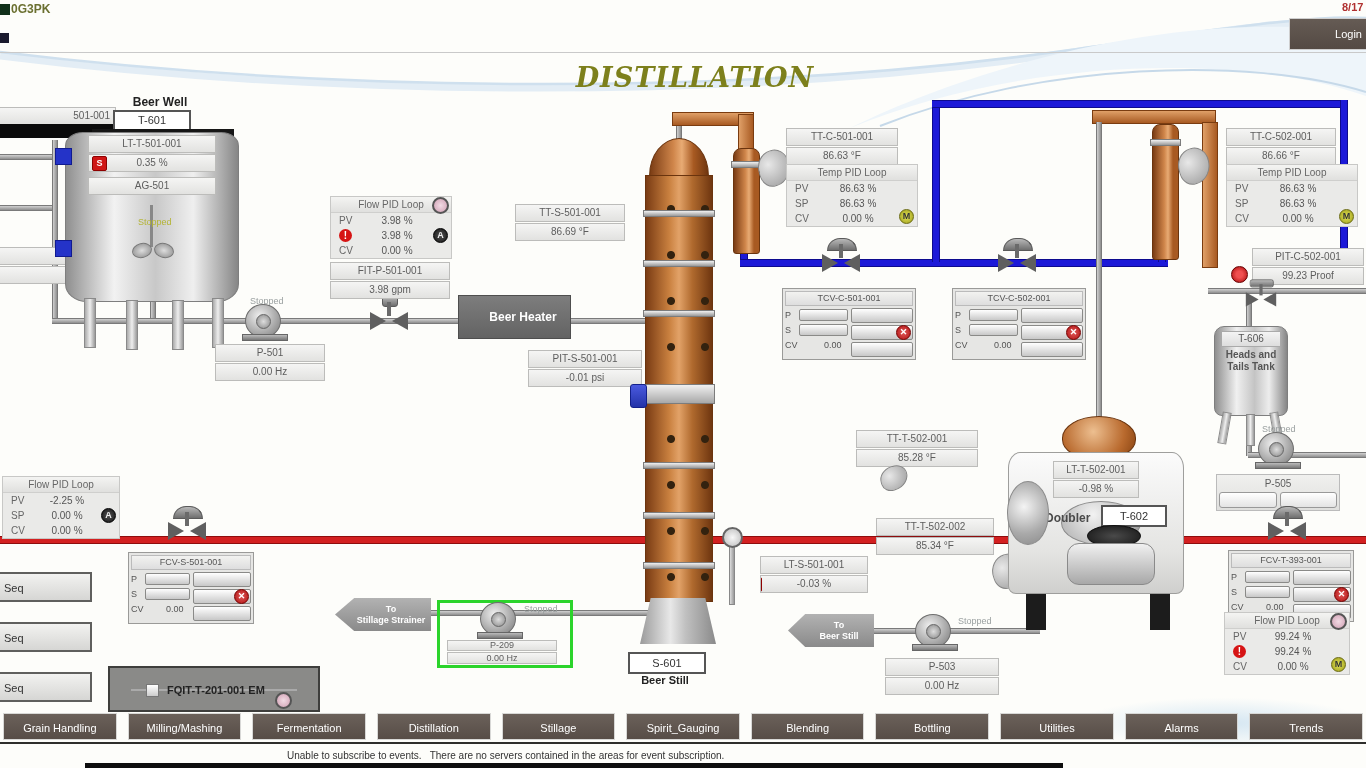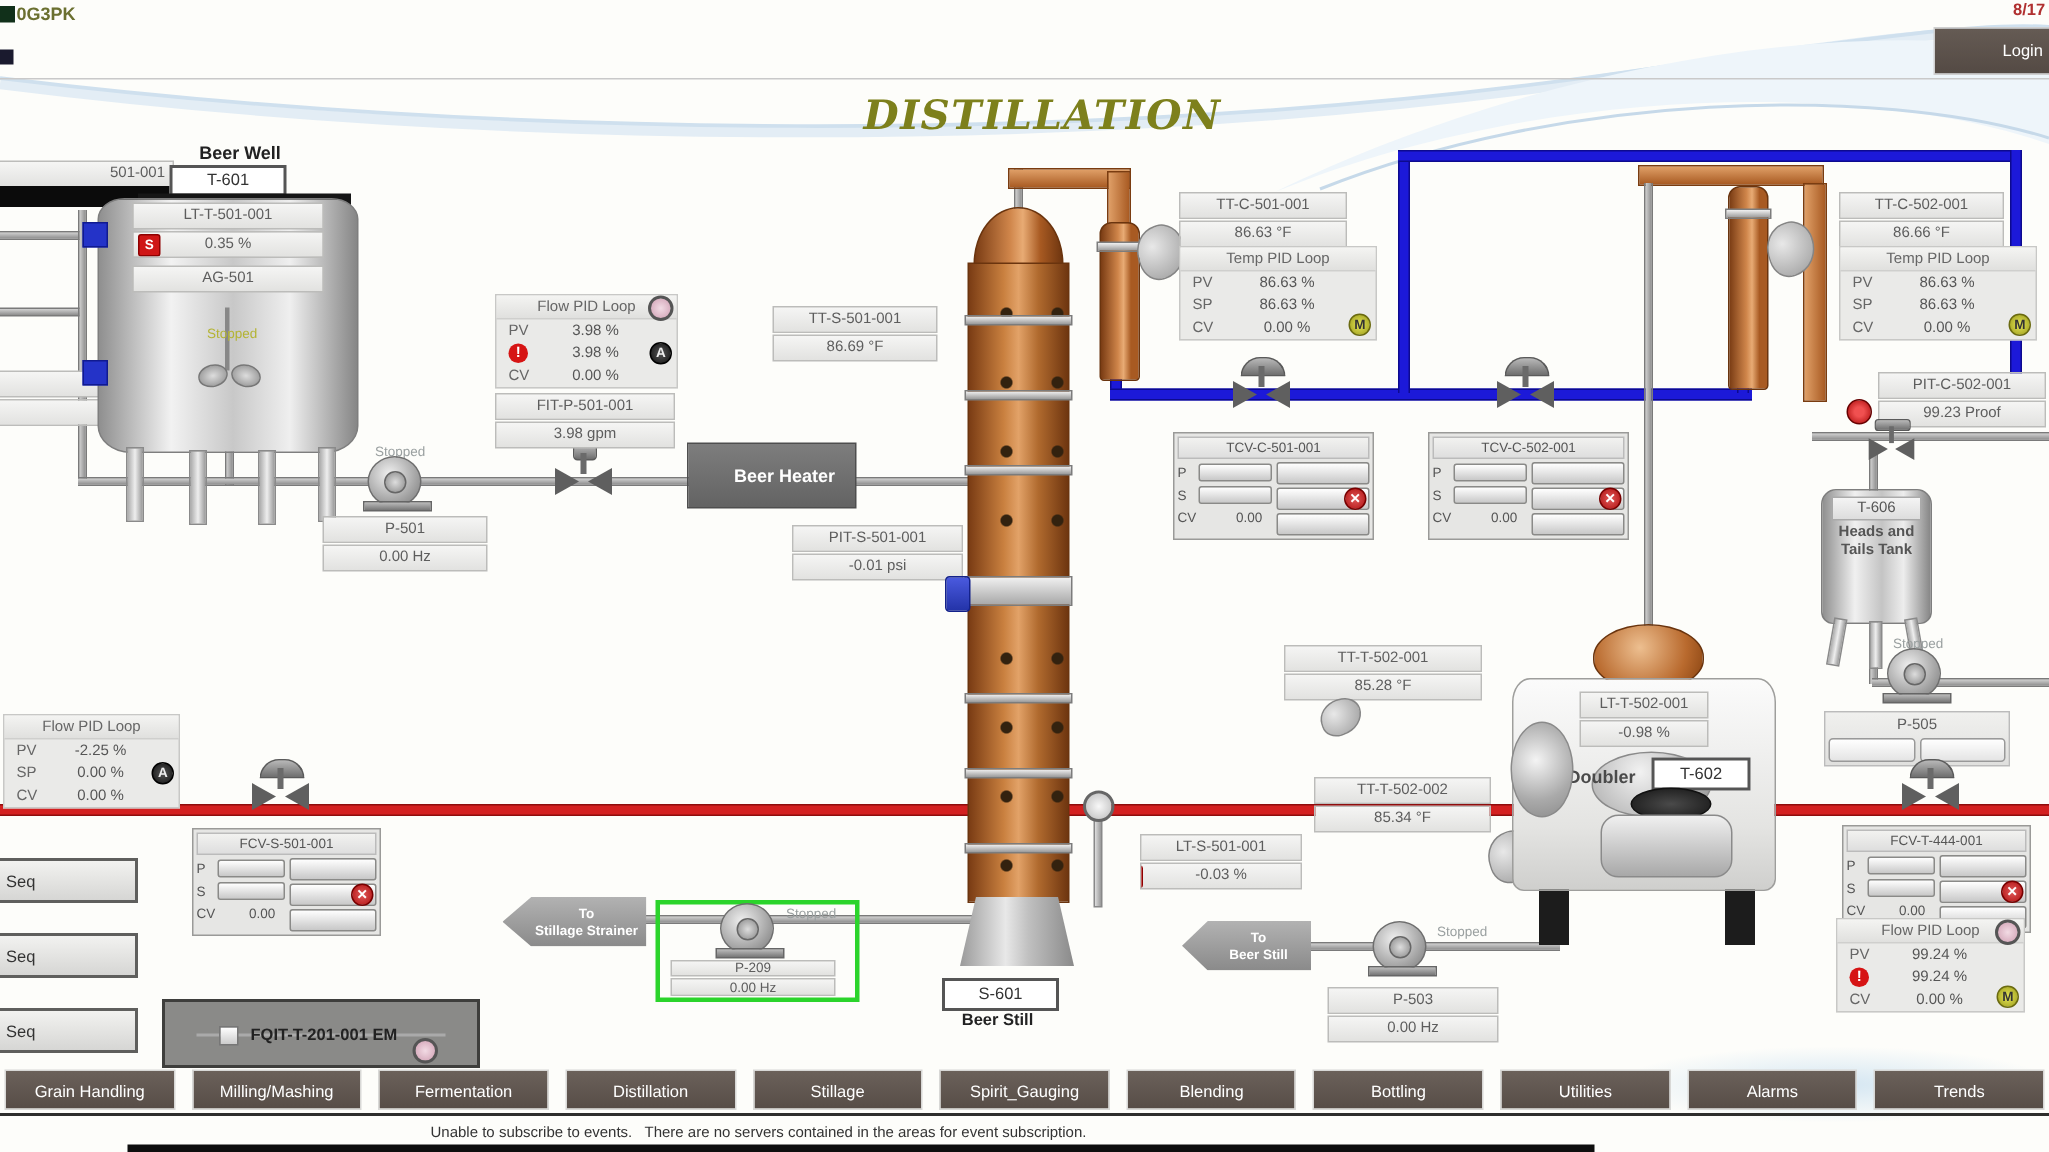--- a/index.html
+++ b/index.html
@@ -383,21 +383,21 @@
       </div>
   </div>
   <div class="abs" style="left:1192px;top:474px;width:118px;background:linear-gradient(#f0f0ee,#e0e0de);border:1px solid #bbb;padding:2px;margin-left:24px;">
     <div style="font-size:10px;color:#5d5d5d;text-align:center;height:13px;line-height:13px;">P-505</div>
     <div style="display:flex;gap:3px;margin-top:2px;">
       <span style="flex:1;height:14px;background:linear-gradient(#fff,#e4e4e4);border:1px solid #999;border-radius:3px;"></span>
       <span style="flex:1;height:14px;background:linear-gradient(#fff,#e4e4e4);border:1px solid #999;border-radius:3px;"></span>
     </div>
   </div>
 
-  <div class="tbox" style="left:856px;top:430px;width:132px;">
+  <div class="tbox" style="left:856px;top:430px;width:122px;">
     <div class="tr">TT-T-502-001</div>
     <div class="tv">85.28 °F</div>
   </div>
   <div class="inst" style="left:880px;top:466px;"></div>
   <div class="tbox" style="left:876px;top:518px;width:118px;">
     <div class="tr">TT-T-502-002</div>
     <div class="tv">85.34 °F</div>
   </div>
   <div class="inst" style="left:992px;top:554px;width:30px;height:32px;"></div>
 
@@ -521,21 +521,21 @@
     <div class="tv">0.00 Hz</div>
   </div>
 
   <div class="valve" style="left:1268px;top:506px;">
       <div class="dome"></div>
       <div class="stem"></div>
       <div class="tl"></div>
       <div class="trr"></div>
     </div>
   <div class="fp" style="left:1228px;top:550px;width:120px;">
-    <div class="hd">FCV-T-444-001</div>
+    <div class="hd">FCV-T-393-001</div>
     <div class="bd">
       <div class="cl">
         <div class="frow">
             <span class="flab">P</span>
             <span class="fbar"></span>
           </div>
         <div class="frow">
             <span class="flab">S</span>
             <span class="fbar"></span>
           </div>

